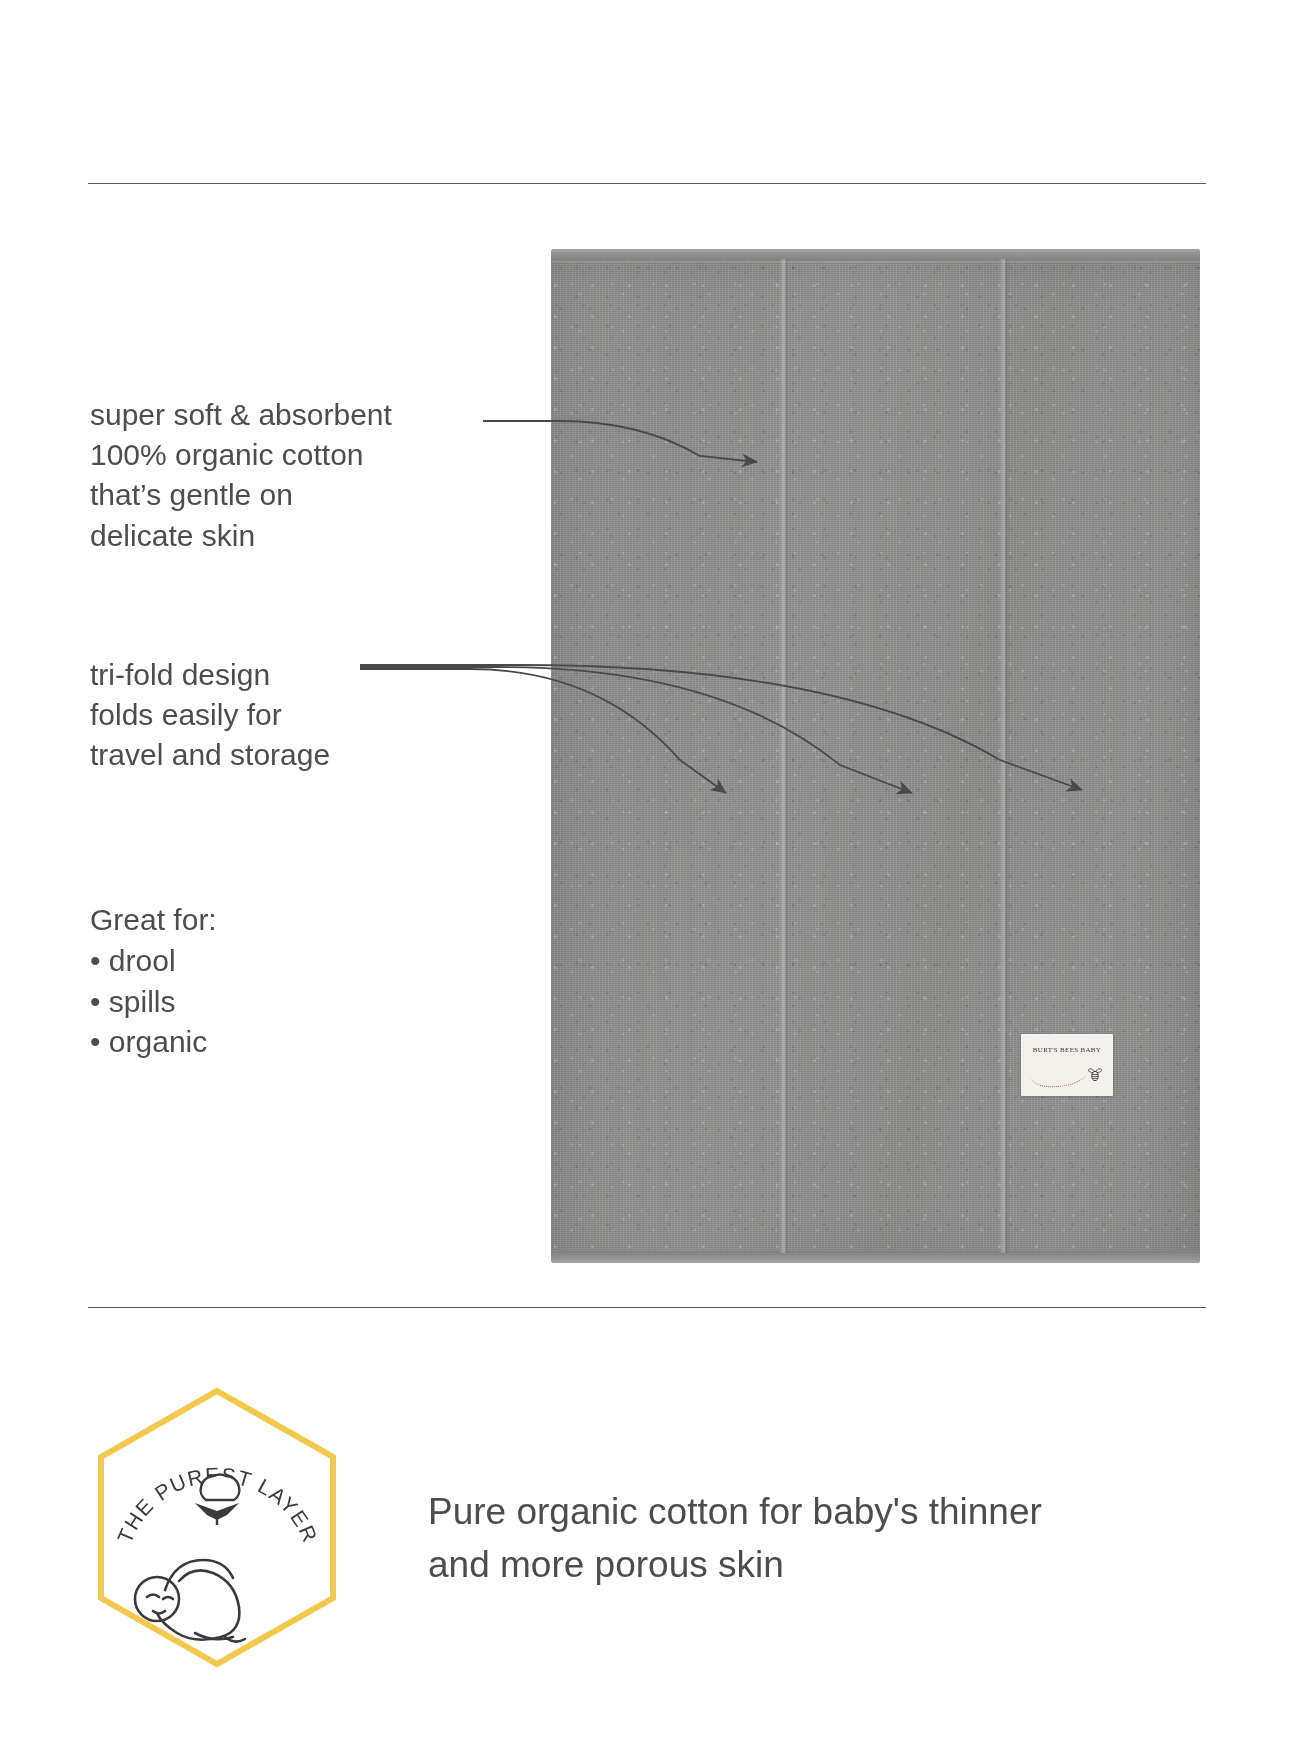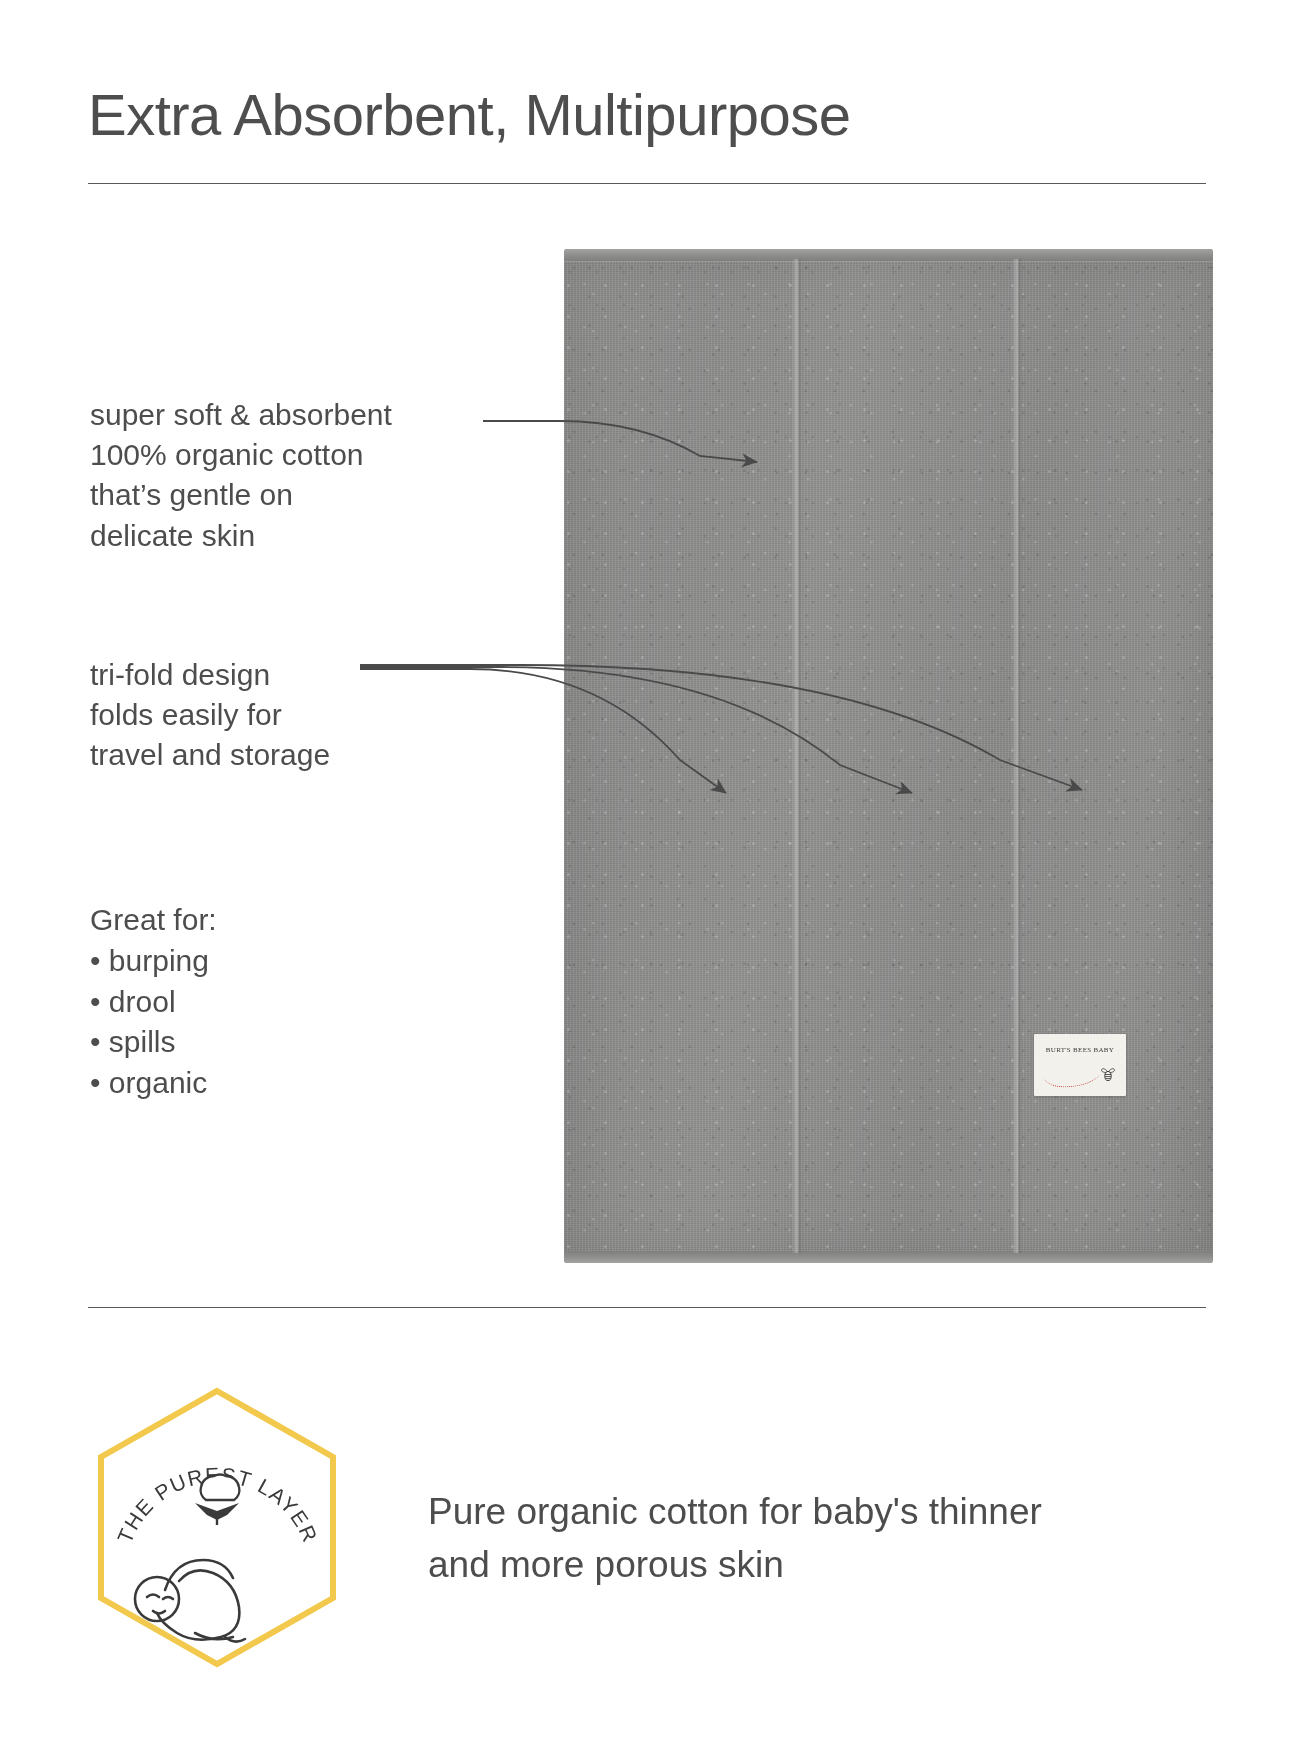--- a/index.html
+++ b/index.html
@@ -73,21 +73,20 @@
   .great-for .gf-head { display: block; }
   .great-for .gf-item { display: block; }
 
   
   .product {
     position: absolute;
     left: 551px;
     top: 249px;
     width: 649px;
     height: 1014px;
-    margin-left: 13px;
   }
   .cloth {
     position: absolute;
     inset: 0;
     border-radius: 3px;
     background:
       repeating-linear-gradient(0deg, rgba(255,255,255,0.055) 0px, rgba(255,255,255,0.055) 1px, rgba(0,0,0,0.045) 1px, rgba(0,0,0,0.045) 2px),
       repeating-linear-gradient(90deg, rgba(255,255,255,0.05) 0px, rgba(255,255,255,0.05) 1px, rgba(0,0,0,0.04) 1px, rgba(0,0,0,0.04) 3px),
       linear-gradient(100deg, #90918f 0%, #8d8e8c 18%, #939492 38%, #8b8c8a 62%, #919290 82%, #8a8b89 100%);
     box-shadow: inset 0 0 60px rgba(0,0,0,0.10);
@@ -198,34 +197,32 @@
     line-height: 1.42;
     color: #4d4d4d;
     white-space: pre-line;
   }
 </style>
 </head>
 <body>
 
 <div class="page">
 
-  <h1 class="title">Extra Absorbent, Multipurpose</h1>
   <div class="rule-top"></div>
 
   <div class="ann" id="ann-1">super soft &amp; absorbent
 100% organic cotton
 that’s gentle on
 delicate skin</div>
   <div class="ann" id="ann-2">tri-fold design
 folds easily for
 travel and storage</div>
 
   <div class="great-for">
     <span class="gf-head">Great for:</span>
-    <span class="gf-item">• burping</span>
     <span class="gf-item">• drool</span>
     <span class="gf-item">• spills</span>
     <span class="gf-item">• organic</span>
   </div>
 
   <div class="product">
     <div class="cloth"></div>
     <div class="hem-top"></div>
     <div class="hem-bottom"></div>
     <div class="fold" id="fold-1"></div>

